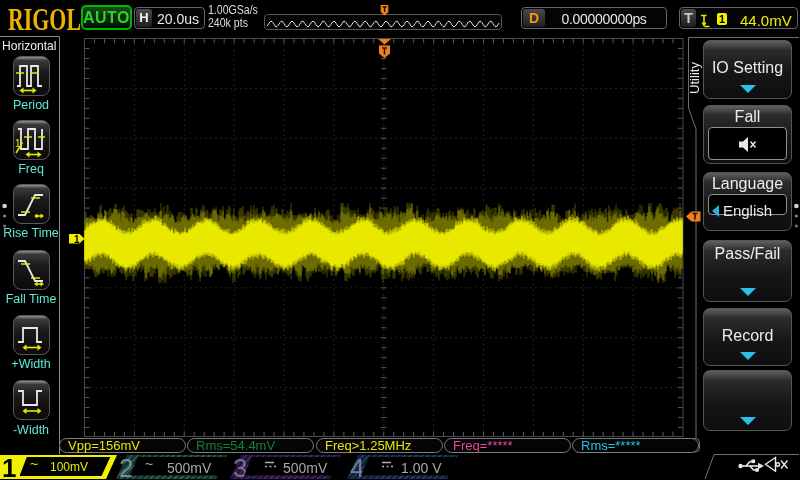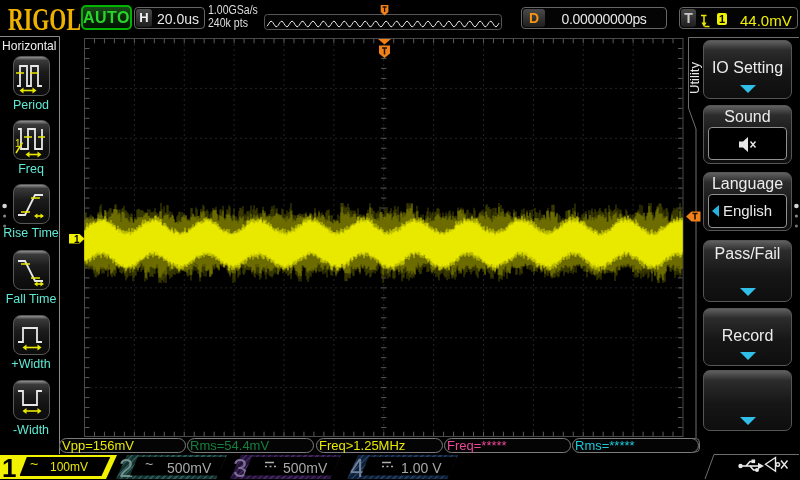--- a/index.html
+++ b/index.html
@@ -6,21 +6,21 @@
 .abs{position:absolute}
 .btn{position:absolute;left:13px;width:37px;height:40px;border:1px solid #585858;border-radius:8px;
 background:linear-gradient(180deg,#909090 0,#3a3a3a 9%,#1c1c1c 38%,#101010 72%,#0c0c0c 100%)}
 .lbl{position:absolute;left:0;width:62px;text-align:center;font-size:12.5px;color:#5eead4}
 .rbtn{position:absolute;left:703px;width:89px;border:1px solid #565656;border-radius:7px;
 background:linear-gradient(180deg,#606060 0,#2c2c2c 16%,#161616 55%,#0e0e0e 100%);color:#ececec;
 font-size:16px;text-align:center}
 .tri{position:absolute;left:50%;margin-left:-8px;width:0;height:0;
 border-left:8px solid transparent;border-right:8px solid transparent;border-top:8px solid #30bfe8}
 .mbox{position:absolute;top:438px;height:15px;border:1px solid #7d7d7d;border-radius:8px;
-background:#040404;font-size:13px;line-height:13.5px;padding-left:2px;white-space:nowrap}
+background:#040404;font-size:13px;line-height:13.5px;padding-left:8px;white-space:nowrap}
 </style></head>
 <body>
 
 <svg class="abs" style="left:0;top:0" width="800" height="480">
 
   <path d="M134.38 39.5V435.5M184.25 39.5V435.5M234.12 39.5V435.5M284.00 39.5V435.5M333.88 39.5V435.5M383.75 39.5V435.5M433.62 39.5V435.5M483.50 39.5V435.5M533.38 39.5V435.5M583.25 39.5V435.5M633.12 39.5V435.5M85.5 88.38H682.0M85.5 138.25H682.0M85.5 188.12H682.0M85.5 238.00H682.0M85.5 287.88H682.0M85.5 337.75H682.0M85.5 387.62H682.0" stroke="#474747" stroke-width="1" stroke-dasharray="1 4" fill="none"></path>
   <path d="M94.47 39.0V43.3M94.47 431.7V436.0M104.45 39.0V43.3M104.45 431.7V436.0M114.42 39.0V43.3M114.42 431.7V436.0M124.40 39.0V43.3M124.40 431.7V436.0M134.38 39.0V43.3M134.38 431.7V436.0M144.35 39.0V43.3M144.35 431.7V436.0M154.32 39.0V43.3M154.32 431.7V436.0M164.30 39.0V43.3M164.30 431.7V436.0M174.27 39.0V43.3M174.27 431.7V436.0M184.25 39.0V43.3M184.25 431.7V436.0M194.22 39.0V43.3M194.22 431.7V436.0M204.20 39.0V43.3M204.20 431.7V436.0M214.17 39.0V43.3M214.17 431.7V436.0M224.15 39.0V43.3M224.15 431.7V436.0M234.12 39.0V43.3M234.12 431.7V436.0M244.10 39.0V43.3M244.10 431.7V436.0M254.07 39.0V43.3M254.07 431.7V436.0M264.05 39.0V43.3M264.05 431.7V436.0M274.02 39.0V43.3M274.02 431.7V436.0M284.00 39.0V43.3M284.00 431.7V436.0M293.98 39.0V43.3M293.98 431.7V436.0M303.95 39.0V43.3M303.95 431.7V436.0M313.92 39.0V43.3M313.92 431.7V436.0M323.90 39.0V43.3M323.90 431.7V436.0M333.88 39.0V43.3M333.88 431.7V436.0M343.85 39.0V43.3M343.85 431.7V436.0M353.82 39.0V43.3M353.82 431.7V436.0M363.80 39.0V43.3M363.80 431.7V436.0M373.77 39.0V43.3M373.77 431.7V436.0M383.75 39.0V43.3M383.75 431.7V436.0M393.72 39.0V43.3M393.72 431.7V436.0M403.70 39.0V43.3M403.70 431.7V436.0M413.68 39.0V43.3M413.68 431.7V436.0M423.65 39.0V43.3M423.65 431.7V436.0M433.62 39.0V43.3M433.62 431.7V436.0M443.60 39.0V43.3M443.60 431.7V436.0M453.57 39.0V43.3M453.57 431.7V436.0M463.55 39.0V43.3M463.55 431.7V436.0M473.52 39.0V43.3M473.52 431.7V436.0M483.50 39.0V43.3M483.50 431.7V436.0M493.47 39.0V43.3M493.47 431.7V436.0M503.45 39.0V43.3M503.45 431.7V436.0M513.42 39.0V43.3M513.42 431.7V436.0M523.40 39.0V43.3M523.40 431.7V436.0M533.38 39.0V43.3M533.38 431.7V436.0M543.35 39.0V43.3M543.35 431.7V436.0M553.33 39.0V43.3M553.33 431.7V436.0M563.30 39.0V43.3M563.30 431.7V436.0M573.27 39.0V43.3M573.27 431.7V436.0M583.25 39.0V43.3M583.25 431.7V436.0M593.22 39.0V43.3M593.22 431.7V436.0M603.20 39.0V43.3M603.20 431.7V436.0M613.17 39.0V43.3M613.17 431.7V436.0M623.15 39.0V43.3M623.15 431.7V436.0M633.12 39.0V43.3M633.12 431.7V436.0M643.10 39.0V43.3M643.10 431.7V436.0M653.07 39.0V43.3M653.07 431.7V436.0M663.05 39.0V43.3M663.05 431.7V436.0M673.02 39.0V43.3M673.02 431.7V436.0M85.0 48.48H89.5M678.0 48.48H682.5M85.0 58.45H89.5M678.0 58.45H682.5M85.0 68.42H89.5M678.0 68.42H682.5M85.0 78.40H89.5M678.0 78.40H682.5M85.0 88.38H89.5M678.0 88.38H682.5M85.0 98.35H89.5M678.0 98.35H682.5M85.0 108.33H89.5M678.0 108.33H682.5M85.0 118.30H89.5M678.0 118.30H682.5M85.0 128.27H89.5M678.0 128.27H682.5M85.0 138.25H89.5M678.0 138.25H682.5M85.0 148.22H89.5M678.0 148.22H682.5M85.0 158.20H89.5M678.0 158.20H682.5M85.0 168.17H89.5M678.0 168.17H682.5M85.0 178.15H89.5M678.0 178.15H682.5M85.0 188.12H89.5M678.0 188.12H682.5M85.0 198.10H89.5M678.0 198.10H682.5M85.0 208.07H89.5M678.0 208.07H682.5M85.0 218.05H89.5M678.0 218.05H682.5M85.0 228.03H89.5M678.0 228.03H682.5M85.0 238.00H89.5M678.0 238.00H682.5M85.0 247.97H89.5M678.0 247.97H682.5M85.0 257.95H89.5M678.0 257.95H682.5M85.0 267.92H89.5M678.0 267.92H682.5M85.0 277.90H89.5M678.0 277.90H682.5M85.0 287.88H89.5M678.0 287.88H682.5M85.0 297.85H89.5M678.0 297.85H682.5M85.0 307.82H89.5M678.0 307.82H682.5M85.0 317.80H89.5M678.0 317.80H682.5M85.0 327.77H89.5M678.0 327.77H682.5M85.0 337.75H89.5M678.0 337.75H682.5M85.0 347.72H89.5M678.0 347.72H682.5M85.0 357.70H89.5M678.0 357.70H682.5M85.0 367.68H89.5M678.0 367.68H682.5M85.0 377.65H89.5M678.0 377.65H682.5M85.0 387.62H89.5M678.0 387.62H682.5M85.0 397.60H89.5M678.0 397.60H682.5M85.0 407.57H89.5M678.0 407.57H682.5M85.0 417.55H89.5M678.0 417.55H682.5M85.0 427.52H89.5M678.0 427.52H682.5M381.15 48.48H386.35M381.15 58.45H386.35M381.15 68.42H386.35M381.15 78.40H386.35M381.15 88.38H386.35M381.15 98.35H386.35M381.15 108.33H386.35M381.15 118.30H386.35M381.15 128.27H386.35M381.15 138.25H386.35M381.15 148.22H386.35M381.15 158.20H386.35M381.15 168.17H386.35M381.15 178.15H386.35M381.15 188.12H386.35M381.15 198.10H386.35M381.15 208.07H386.35M381.15 218.05H386.35M381.15 228.03H386.35M381.15 238.00H386.35M381.15 247.97H386.35M381.15 257.95H386.35M381.15 267.92H386.35M381.15 277.90H386.35M381.15 287.88H386.35M381.15 297.85H386.35M381.15 307.82H386.35M381.15 317.80H386.35M381.15 327.77H386.35M381.15 337.75H386.35M381.15 347.72H386.35M381.15 357.70H386.35M381.15 367.68H386.35M381.15 377.65H386.35M381.15 387.62H386.35M381.15 397.60H386.35M381.15 407.57H386.35M381.15 417.55H386.35M381.15 427.52H386.35M94.47 235.40V240.60M104.45 235.40V240.60M114.42 235.40V240.60M124.40 235.40V240.60M134.38 235.40V240.60M144.35 235.40V240.60M154.32 235.40V240.60M164.30 235.40V240.60M174.27 235.40V240.60M184.25 235.40V240.60M194.22 235.40V240.60M204.20 235.40V240.60M214.17 235.40V240.60M224.15 235.40V240.60M234.12 235.40V240.60M244.10 235.40V240.60M254.07 235.40V240.60M264.05 235.40V240.60M274.02 235.40V240.60M284.00 235.40V240.60M293.98 235.40V240.60M303.95 235.40V240.60M313.92 235.40V240.60M323.90 235.40V240.60M333.88 235.40V240.60M343.85 235.40V240.60M353.82 235.40V240.60M363.80 235.40V240.60M373.77 235.40V240.60M383.75 235.40V240.60M393.72 235.40V240.60M403.70 235.40V240.60M413.68 235.40V240.60M423.65 235.40V240.60M433.62 235.40V240.60M443.60 235.40V240.60M453.57 235.40V240.60M463.55 235.40V240.60M473.52 235.40V240.60M483.50 235.40V240.60M493.47 235.40V240.60M503.45 235.40V240.60M513.42 235.40V240.60M523.40 235.40V240.60M533.38 235.40V240.60M543.35 235.40V240.60M553.33 235.40V240.60M563.30 235.40V240.60M573.27 235.40V240.60M583.25 235.40V240.60M593.22 235.40V240.60M603.20 235.40V240.60M613.17 235.40V240.60M623.15 235.40V240.60M633.12 235.40V240.60M643.10 235.40V240.60M653.07 235.40V240.60M663.05 235.40V240.60M673.02 235.40V240.60" stroke="#5a5a5a" stroke-width="1" fill="none"></path>
   <rect x="84.5" y="38.5" width="598.5" height="398" fill="none" stroke="#4a4a4a" stroke-width="1"></rect>
 
   <path d="M85 213.0V268.7M86 212.3V269.0M87 217.7V268.1M88 217.6V266.4M89 219.7V269.4M90 215.8V267.6M91 214.6V269.3M92 216.3V269.1M93 216.9V269.9M94 219.2V273.4M95 218.6V276.5M96 218.2V277.6M97 220.2V275.8M98 212.5V275.6M99 211.7V274.5M100 206.5V271.4M101 204.3V266.9M102 215.3V273.5M103 218.3V272.4M104 215.9V273.7M105 210.2V269.9M106 210.7V271.0M107 219.0V268.7M108 211.8V276.7M109 210.2V270.3M110 208.2V269.4M111 208.4V275.5M112 213.2V277.3M113 212.0V274.1M114 209.1V275.6M115 204.6V276.4M116 204.3V273.2M117 209.8V267.3M118 212.6V268.7M119 209.4V269.2M120 209.8V272.1M121 217.5V273.0M122 208.5V273.9M123 208.3V272.4M124 205.8V271.2M125 210.4V276.1M126 210.5V280.4M127 212.1V278.1M128 213.2V276.6M129 214.7V271.0M130 217.4V276.0M131 213.5V271.8M132 213.8V275.8M133 221.2V281.2M134 221.8V278.0M135 217.1V275.7M136 219.2V275.6M137 209.9V269.8M138 209.0V271.9M139 208.8V267.9M140 210.1V266.4M141 210.5V271.9M142 210.0V270.5M143 210.8V269.8M144 212.5V268.5M145 212.4V281.5M146 213.0V278.2M147 212.8V279.8M148 209.1V271.6M149 215.7V273.3M150 209.5V276.9M151 212.5V276.5M152 212.0V276.0M153 212.4V277.0M154 211.3V273.3M155 208.2V274.0M156 212.2V269.0M157 213.6V266.5M158 213.5V273.4M159 216.7V283.0M160 211.4V281.5M161 203.0V283.0M162 208.9V280.1M163 219.1V280.6M164 206.4V282.6M165 212.6V278.7M166 212.7V283.0M167 205.1V273.9M168 205.2V274.1M169 213.3V275.3M170 211.1V278.9M171 217.0V276.7M172 212.4V277.2M173 214.9V273.9M174 219.3V274.3M175 222.9V275.0M176 222.2V271.4M177 216.4V273.6M178 214.9V273.2M179 211.8V273.7M180 211.7V272.9M181 218.5V271.0M182 212.2V270.9M183 215.9V270.6M184 212.9V271.6M185 217.0V272.1M186 215.0V271.7M187 218.4V275.5M188 219.7V276.7M189 218.5V275.3M190 219.7V274.6M191 208.1V280.5M192 208.0V274.8M193 213.8V271.4M194 215.0V270.2M195 216.8V267.2M196 207.4V271.0M197 209.2V268.9M198 216.0V273.7M199 216.1V274.2M200 215.1V281.6M201 208.9V277.4M202 212.5V271.8M203 204.7V273.2M204 206.2V276.0M205 211.6V270.0M206 210.8V276.7M207 209.5V271.4M208 211.4V270.5M209 218.3V271.2M210 214.1V277.1M211 211.9V276.6M212 213.3V274.4M213 207.8V265.2M214 209.9V269.6M215 208.6V268.5M216 206.9V265.4M217 214.0V267.9M218 216.6V269.6M219 214.8V270.6M220 209.4V264.3M221 209.4V265.8M222 212.6V266.7M223 205.8V266.7M224 218.2V267.7M225 220.2V267.7M226 214.3V265.0M227 209.0V270.4M228 210.6V272.8M229 205.3V273.6M230 207.1V276.8M231 218.5V272.0M232 215.6V273.1M233 214.1V283.0M234 208.4V279.2M235 216.5V282.3M236 216.2V269.9M237 217.5V271.1M238 219.0V277.7M239 211.0V275.6M240 207.9V274.9M241 207.7V266.5M242 209.6V268.0M243 206.0V273.9M244 215.7V275.0M245 213.7V272.8M246 215.4V269.7M247 211.5V269.9M248 210.9V270.3M249 212.9V270.1M250 210.5V270.3M251 205.5V268.4M252 219.1V273.8M253 209.3V271.3M254 205.2V275.7M255 211.0V277.7M256 209.3V271.4M257 207.9V274.5M258 213.1V272.7M259 215.4V276.0M260 213.6V279.6M261 212.9V278.0M262 213.9V269.5M263 206.9V271.3M264 210.9V271.3M265 211.2V274.5M266 216.6V279.3M267 215.2V273.5M268 217.3V268.7M269 213.8V274.8M270 214.0V276.4M271 209.3V276.1M272 206.1V277.5M273 208.7V275.6M274 205.2V273.5M275 215.7V271.8M276 208.8V273.7M277 208.3V268.9M278 214.6V275.0M279 213.7V271.9M280 214.5V271.2M281 215.0V268.8M282 208.4V269.1M283 210.2V273.3M284 216.7V272.0M285 214.0V271.7M286 215.3V274.1M287 210.4V272.8M288 213.3V276.2M289 212.0V275.1M290 208.7V274.1M291 203.0V279.2M292 210.1V271.1M293 217.8V266.4M294 214.9V267.6M295 215.8V270.6M296 215.2V274.7M297 218.0V275.7M298 215.2V277.8M299 213.4V281.4M300 213.9V278.9M301 213.9V281.6M302 214.8V271.2M303 213.8V267.3M304 217.8V267.3M305 213.5V268.1M306 212.3V276.2M307 215.5V279.7M308 215.6V282.1M309 216.6V278.3M310 212.7V274.6M311 213.0V276.7M312 214.7V272.0M313 219.7V273.1M314 214.4V270.4M315 208.1V268.1M316 213.7V273.1M317 216.3V267.7M318 215.6V270.9M319 210.6V272.2M320 215.5V271.4M321 213.6V271.6M322 212.6V271.5M323 214.9V274.3M324 216.3V269.2M325 218.3V273.6M326 212.3V272.0M327 210.1V277.6M328 210.4V270.4M329 209.6V268.6M330 221.0V271.5M331 215.2V275.2M332 215.5V275.7M333 223.1V272.3M334 219.5V271.6M335 221.2V272.2M336 219.5V276.7M337 219.5V274.1M338 214.4V272.7M339 223.4V271.0M340 215.8V270.9M341 203.0V268.3M342 203.0V267.8M343 203.0V269.2M344 205.8V271.1M345 208.2V280.9M346 206.6V281.2M347 207.7V281.2M348 203.6V277.4M349 207.5V278.1M350 210.0V278.4M351 211.8V271.7M352 210.2V273.2M353 214.3V276.1M354 210.9V275.7M355 210.5V269.2M356 213.1V271.0M357 219.5V268.7M358 208.3V268.8M359 214.3V271.7M360 215.1V274.4M361 214.2V265.1M362 215.9V268.2M363 215.2V269.2M364 214.5V266.4M365 217.7V271.7M366 216.0V275.6M367 213.4V274.8M368 209.7V273.4M369 212.8V272.7M370 203.1V277.6M371 208.6V276.4M372 207.7V272.8M373 210.7V272.6M374 210.8V269.8M375 219.1V273.6M376 212.7V270.6M377 213.6V271.4M378 211.1V269.2M379 214.3V263.9M380 206.5V266.5M381 212.0V273.4M382 212.0V277.3M383 216.8V283.0M384 214.9V277.9M385 208.7V273.3M386 210.8V276.5M387 207.1V274.5M388 213.1V278.6M389 212.8V276.4M390 211.0V277.2M391 208.2V270.3M392 219.8V270.0M393 212.6V278.1M394 209.9V279.4M395 205.8V278.0M396 208.8V271.1M397 213.2V269.9M398 206.5V270.6M399 215.2V274.8M400 213.4V269.0M401 211.1V273.9M402 211.8V281.3M403 216.6V278.3M404 212.0V277.7M405 215.2V273.4M406 212.6V272.3M407 203.4V278.9M408 203.0V276.0M409 205.3V280.6M410 203.0V277.8M411 205.6V276.8M412 203.0V278.4M413 213.3V275.8M414 212.2V277.5M415 217.6V274.4M416 212.4V268.2M417 205.8V270.2M418 210.9V269.2M419 217.0V272.1M420 218.5V274.2M421 215.0V274.0M422 219.8V269.7M423 214.3V266.5M424 220.2V267.6M425 221.5V266.9M426 215.4V266.2M427 211.5V272.1M428 207.7V272.1M429 222.6V271.3M430 211.7V265.5M431 215.1V271.4M432 212.9V273.9M433 211.5V271.5M434 221.0V273.2M435 211.9V273.4M436 212.1V277.0M437 208.7V274.4M438 207.9V277.1M439 209.0V280.4M440 213.1V274.9M441 216.9V273.3M442 217.9V273.5M443 212.7V270.7M444 215.8V275.3M445 218.0V277.4M446 212.4V277.4M447 216.7V280.2M448 213.8V275.6M449 211.4V279.0M450 210.4V272.7M451 214.0V274.4M452 219.8V278.6M453 211.5V277.9M454 217.8V276.4M455 215.8V279.7M456 215.8V277.0M457 217.1V270.4M458 207.6V269.4M459 211.2V273.8M460 209.4V272.6M461 207.5V274.1M462 212.5V269.1M463 208.5V270.6M464 212.6V277.2M465 213.3V274.6M466 213.2V272.0M467 210.3V272.5M468 209.5V268.0M469 218.7V270.2M470 212.7V272.0M471 219.1V274.5M472 213.9V272.2M473 220.1V269.7M474 207.8V271.0M475 210.2V269.5M476 217.7V274.4M477 217.8V276.2M478 216.5V278.1M479 213.4V272.1M480 211.5V270.0M481 212.0V269.1M482 210.1V268.5M483 211.4V272.0M484 211.5V271.5M485 219.2V274.7M486 205.4V269.6M487 204.2V269.4M488 207.5V271.9M489 207.0V273.1M490 209.3V274.3M491 208.9V278.9M492 222.2V277.1M493 208.0V278.8M494 212.2V269.3M495 207.6V273.7M496 208.0V269.5M497 212.7V268.7M498 214.7V275.0M499 203.0V281.5M500 216.2V278.8M501 205.0V278.6M502 208.7V279.8M503 208.7V272.3M504 215.2V276.5M505 213.3V272.5M506 213.9V271.3M507 212.5V278.7M508 210.4V271.2M509 212.1V272.5M510 212.2V273.8M511 215.9V269.3M512 216.8V265.8M513 217.0V267.6M514 209.4V268.5M515 211.7V267.6M516 211.4V275.1M517 217.7V274.5M518 216.4V267.8M519 216.0V268.0M520 217.6V275.3M521 213.4V272.7M522 209.7V274.2M523 213.8V267.3M524 208.4V267.0M525 214.5V265.2M526 218.9V265.8M527 210.4V269.0M528 215.5V269.2M529 220.2V265.0M530 210.2V270.1M531 215.1V269.3M532 209.4V271.9M533 221.0V267.9M534 221.2V274.6M535 208.0V271.3M536 212.0V270.6M537 212.8V271.8M538 218.2V268.8M539 212.6V267.7M540 209.9V268.8M541 218.0V272.8M542 214.3V272.1M543 217.6V268.4M544 214.9V271.3M545 216.6V277.3M546 217.6V271.0M547 210.8V275.3M548 208.1V276.2M549 213.4V273.2M550 218.9V273.2M551 211.6V277.2M552 204.8V278.5M553 204.8V277.6M554 204.9V277.3M555 217.4V277.7M556 215.2V274.3M557 212.8V275.9M558 222.3V277.4M559 214.5V276.6M560 216.0V272.9M561 219.7V271.6M562 218.5V270.8M563 217.9V271.3M564 220.5V275.8M565 219.0V272.7M566 211.2V271.5M567 210.9V272.1M568 210.1V273.7M569 210.4V272.5M570 209.4V268.3M571 216.7V273.0M572 213.9V269.4M573 207.9V274.1M574 210.6V272.0M575 203.6V266.2M576 218.2V272.8M577 215.9V265.5M578 212.4V266.6M579 217.6V266.2M580 217.2V264.4M581 219.9V268.5M582 214.6V269.0M583 214.4V266.8M584 212.4V271.5M585 216.0V271.5M586 211.3V271.2M587 217.8V277.5M588 219.9V271.9M589 210.3V271.3M590 215.1V273.1M591 210.7V273.9M592 208.5V275.0M593 212.2V270.6M594 220.3V274.8M595 209.1V276.4M596 211.5V272.7M597 215.4V280.1M598 211.9V277.8M599 209.8V278.6M600 208.0V276.4M601 210.8V279.7M602 212.6V272.8M603 211.9V268.9M604 214.9V273.6M605 209.2V274.4M606 208.2V272.5M607 212.3V272.9M608 221.9V272.8M609 205.2V270.6M610 208.9V272.9M611 210.5V271.7M612 212.6V273.5M613 211.1V272.1M614 210.2V271.7M615 209.1V281.0M616 204.4V276.3M617 210.7V274.9M618 208.3V270.0M619 214.9V270.2M620 209.7V270.3M621 210.0V267.6M622 213.7V266.7M623 216.9V268.4M624 215.5V265.3M625 215.2V267.7M626 209.3V267.6M627 211.2V267.0M628 215.0V266.7M629 218.6V265.9M630 214.2V268.4M631 218.7V268.6M632 214.9V264.9M633 214.7V272.2M634 218.4V271.3M635 212.8V277.5M636 212.2V275.2M637 212.8V277.4M638 209.7V277.0M639 211.5V273.1M640 204.6V273.8M641 215.7V278.8M642 205.4V273.5M643 216.5V277.0M644 212.8V276.5M645 216.7V272.5M646 216.7V274.5M647 212.9V272.7M648 212.7V278.6M649 203.0V276.9M650 205.7V271.6M651 203.0V272.5M652 214.8V281.4M653 212.6V269.1M654 217.0V272.4M655 215.5V276.2M656 210.2V271.5M657 206.5V279.3M658 205.9V283.0M659 203.8V283.0M660 203.0V278.1M661 204.0V277.2M662 207.3V278.8M663 212.0V283.0M664 209.8V280.8M665 218.2V282.1M666 208.4V272.2M667 208.2V266.3M668 211.7V267.1M669 220.4V266.5M670 221.6V271.3M671 217.9V271.9M672 212.9V270.0M673 210.8V269.2M674 207.8V271.4M675 210.2V277.8M676 208.6V274.7M677 207.3V271.5M678 208.3V274.9M679 220.0V271.7M680 203.0V277.7M681 209.1V275.0M682 214.1V268.3" stroke="#4a4a00" stroke-width="1"></path>
@@ -169,32 +169,32 @@
 
 <div class="abs" style="left:664px;top:71px;width:60px;height:14px;text-align:center;
 transform:rotate(-90deg);font-size:13px;color:#e8e8e8">Utility</div>
 
 <div class="rbtn" style="top:40px;height:59px">
     <div style="margin-top:18px">IO Setting</div>
   <div class="tri" style="top:44px"></div>
   </div>
 
 <div class="rbtn" style="top:105px;height:59px">
-    <div style="margin-top:2px">Sound</div>
+    <div style="margin-top:2px">Fall</div>
   <div class="abs" style="left:4px;top:21px;width:79px;height:33px;border:1px solid #909090;border-radius:4px;background:#000">
     <svg class="abs" style="left:29px;top:7px" width="24" height="19">
       <path d="M1 6.5h4L10 2v15l-5-4.5H1z" fill="#e8e8e8"></path>
       <path d="M12.5 6.5l5 6M17.5 6.5l-5 6" stroke="#e8e8e8" stroke-width="1.4"></path>
     </svg>
   </div>
   </div>
 
 <div class="rbtn" style="top:172px;height:59px">
     <div style="margin-top:2px">Language</div>
-  <div class="abs" style="left:4px;top:21px;width:79px;height:34px;border:1px solid #909090;border-radius:4px;background:#000;
+  <div class="abs" style="left:4px;top:21px;width:79px;height:21px;border:1px solid #909090;border-radius:4px;background:#000;
   color:#e8e8e8;font-size:15px;line-height:32px;text-align:center">English
     <div class="abs" style="left:3px;top:10px;width:0;height:0;border-top:6px solid transparent;
     border-bottom:6px solid transparent;border-right:7px solid #25b4e0"></div>
   </div>
   </div>
 
 <div class="rbtn" style="top:240px;height:62px">
     <div style="margin-top:4px">Pass/Fail</div>
   <div class="tri" style="top:47px"></div>
   </div>

